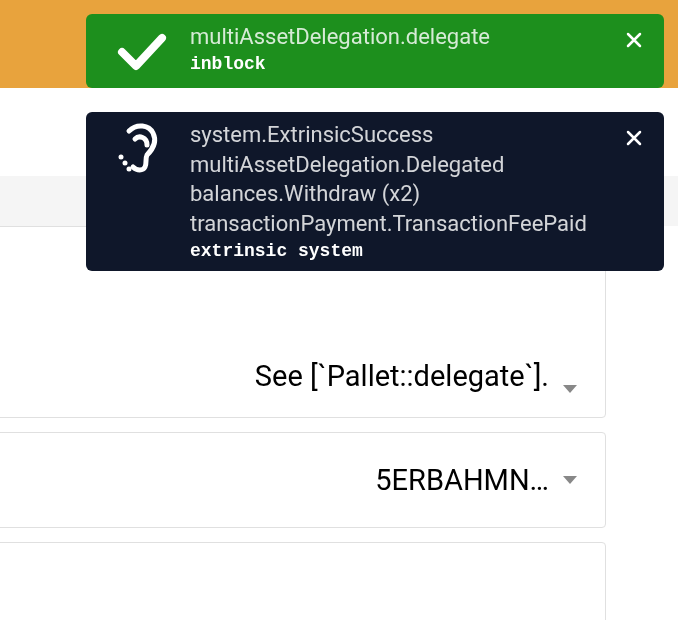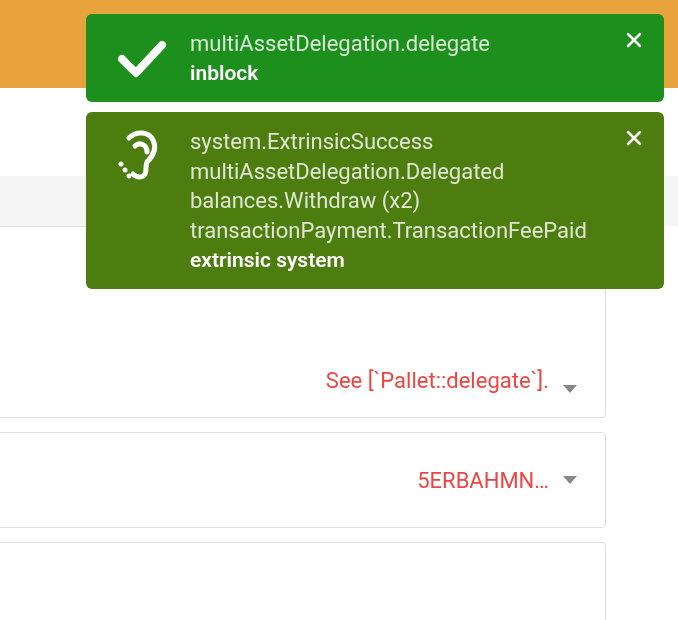--- a/index.html
+++ b/index.html
@@ -31,36 +31,36 @@
       top: 176px;
       left: 0;
       width: 100%;
       height: 50px;
       background: #f5f5f5;
     }
     
     .notification {
       position: absolute;
       border-radius: 6px;
-      padding: 15px 26px;
+      padding: 8px 26px;
       display: flex;
       align-items: flex-start;
       color: #ffffff;
       overflow: hidden;
     }
     
     .notification-green {
       background: #1d8f1d;
       top: 14px;
       left: 86px;
       width: 578px;
     }
     
     .notification-teal {
-      background: #4d7c0f;
+      background: #0f172a;
       top: 112px;
       left: 86px;
       width: 578px;
     }
     
     .notification-icon {
       width: 58px;
       height: 58px;
       flex-shrink: 0;
       margin-right: 20px;
@@ -76,24 +76,25 @@
     
     .notification-title {
       font-size: 22px;
       font-weight: 400;
       color: rgba(255,255,255,0.82);
       line-height: 1.35;
       white-space: nowrap;
     }
     
     .notification-subtitle {
-      font-size: 21px;
+      font-size: 18px;
       font-weight: 600;
       color: #ffffff;
       line-height: 1.35;
+      font-family: Liberation Mono, monospace;
     }
     
     .event-line {
       font-size: 22px;
       font-weight: 400;
       color: rgba(255,255,255,0.82);
       line-height: 1.35;
       white-space: nowrap;
     }
     
@@ -139,22 +140,22 @@
     }
     
     .panel-3 {
       top: 542px;
       left: -60px;
       width: 666px;
       height: 96px;
     }
     
     .panel-text {
-      font-size: 22px;
-      color: #ef4444;
+      font-size: 29px;
+      color: #000000;
       margin-right: 14px;
     }
     
     .chevron-down {
       width: 0;
       height: 0;
       border-left: 7px solid transparent;
       border-right: 7px solid transparent;
       border-top: 8px solid #888888;
     }

